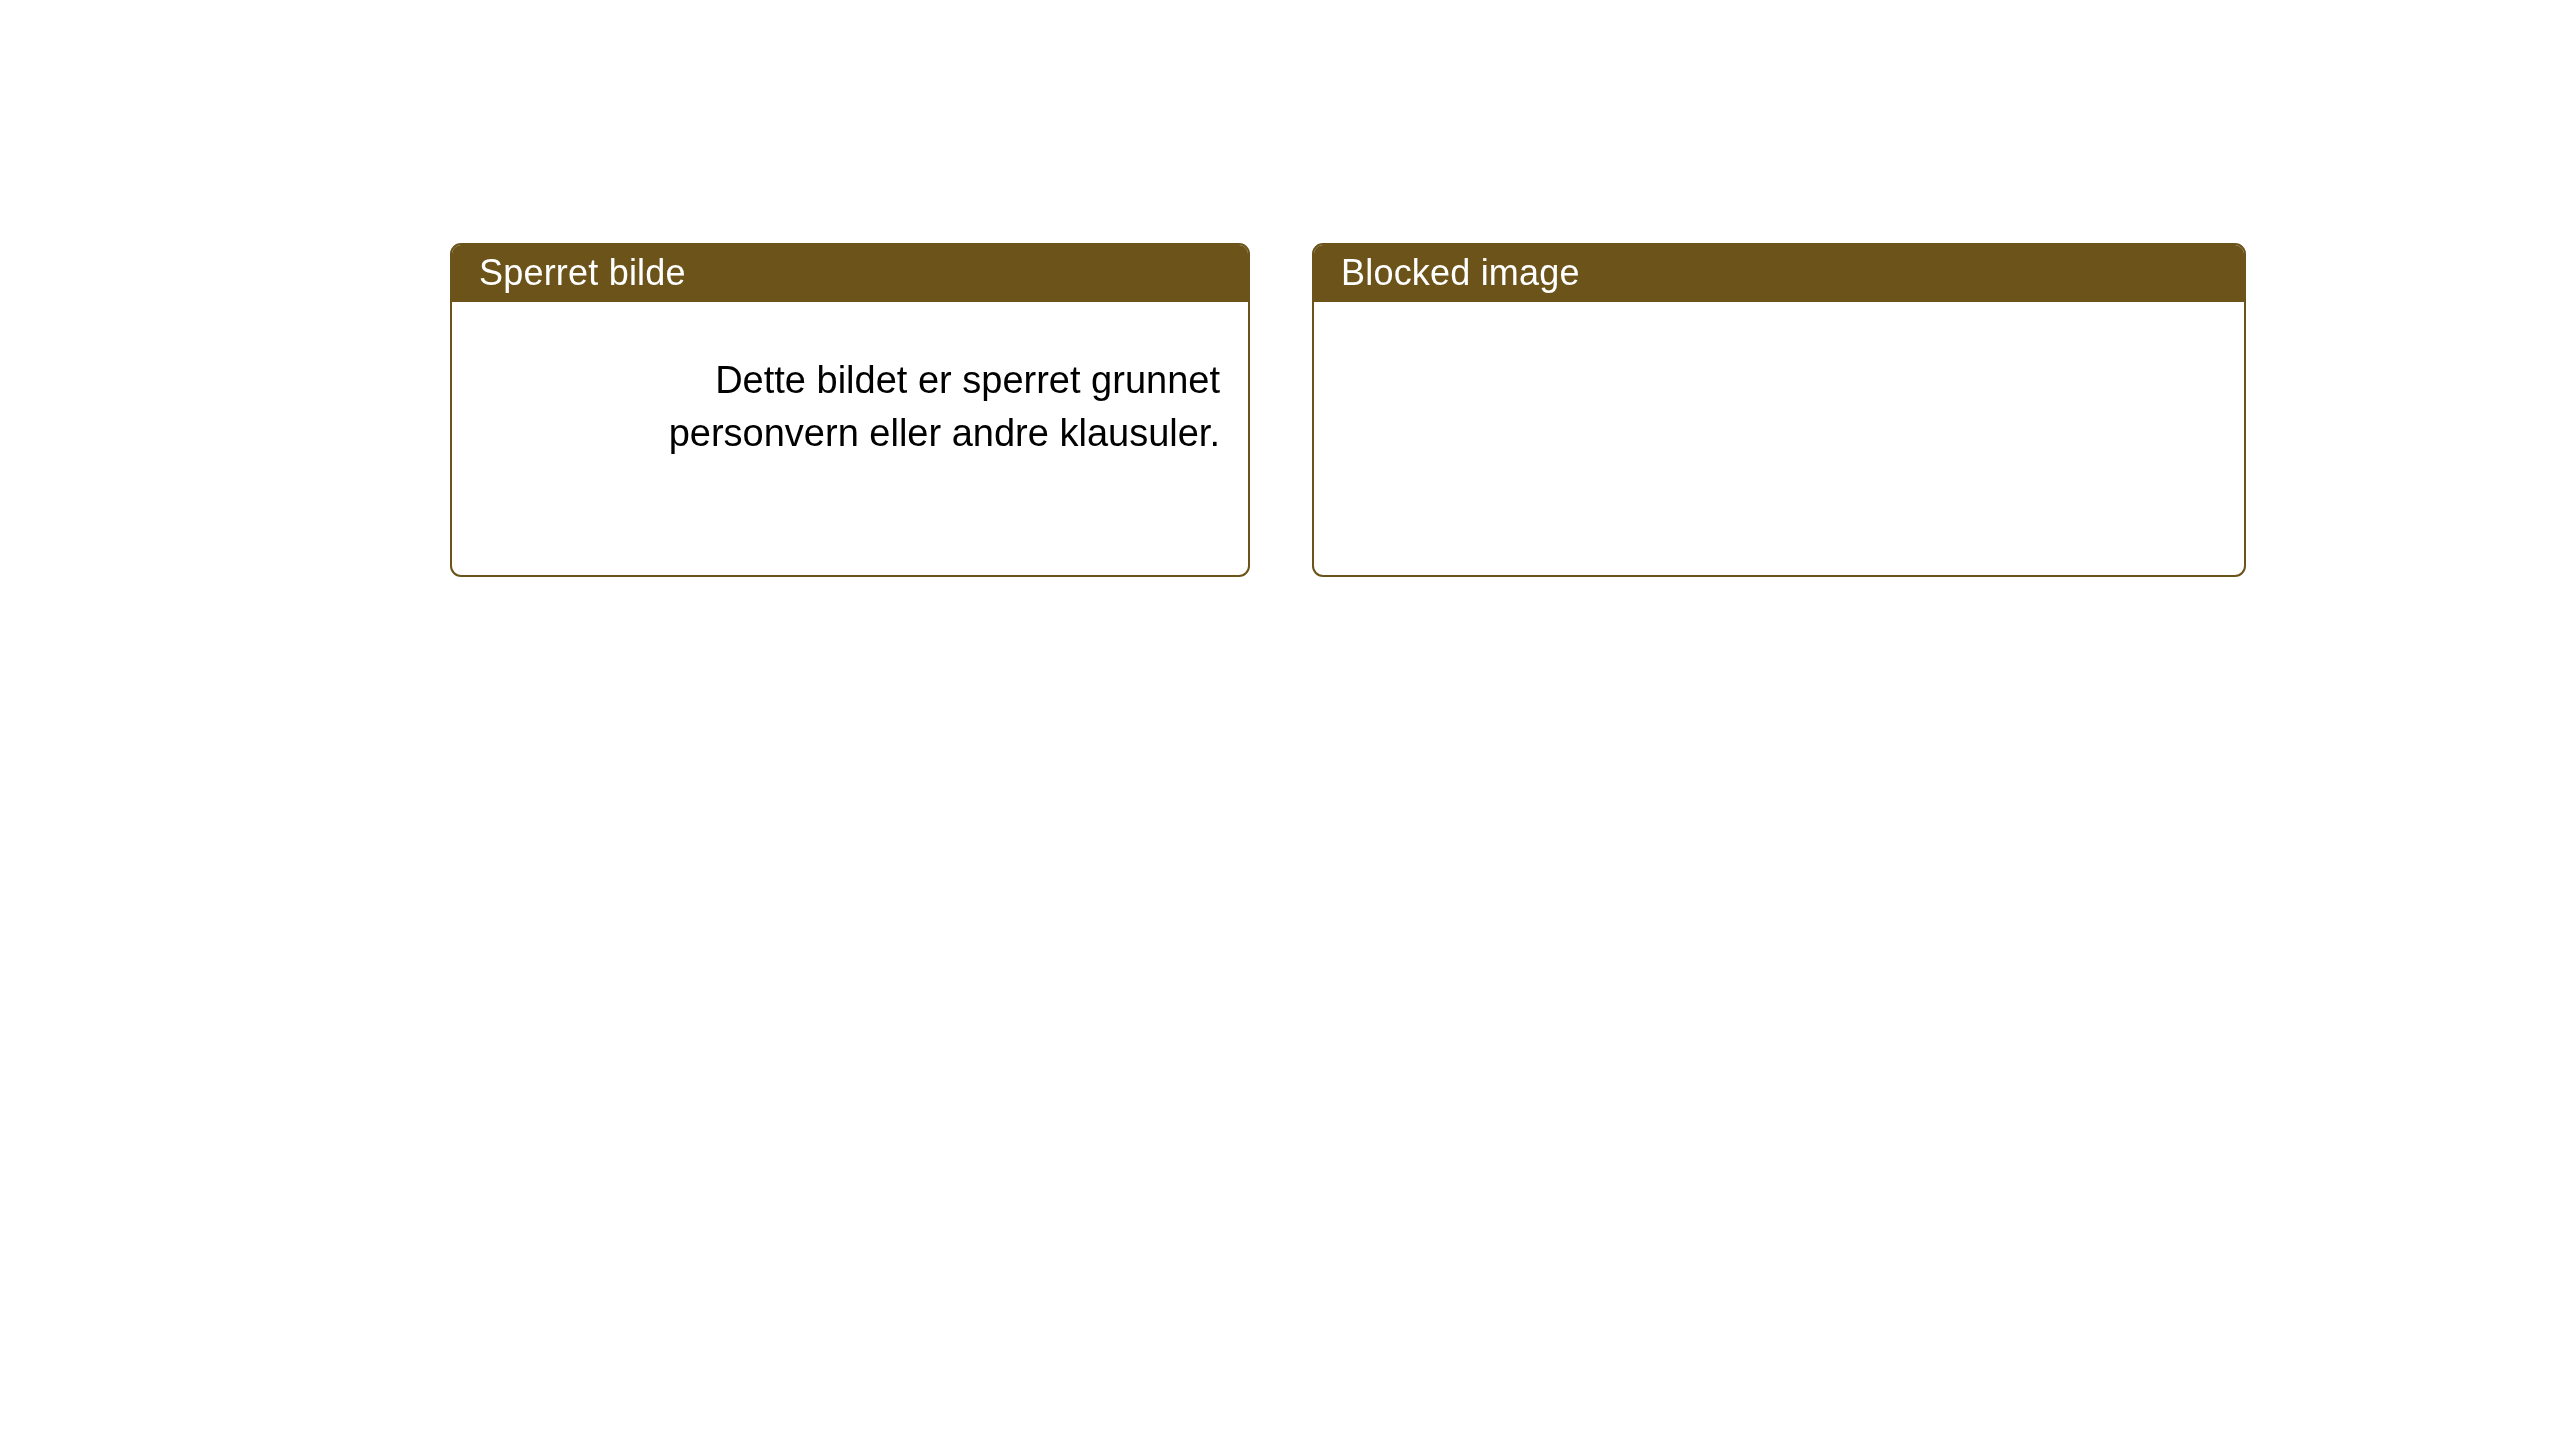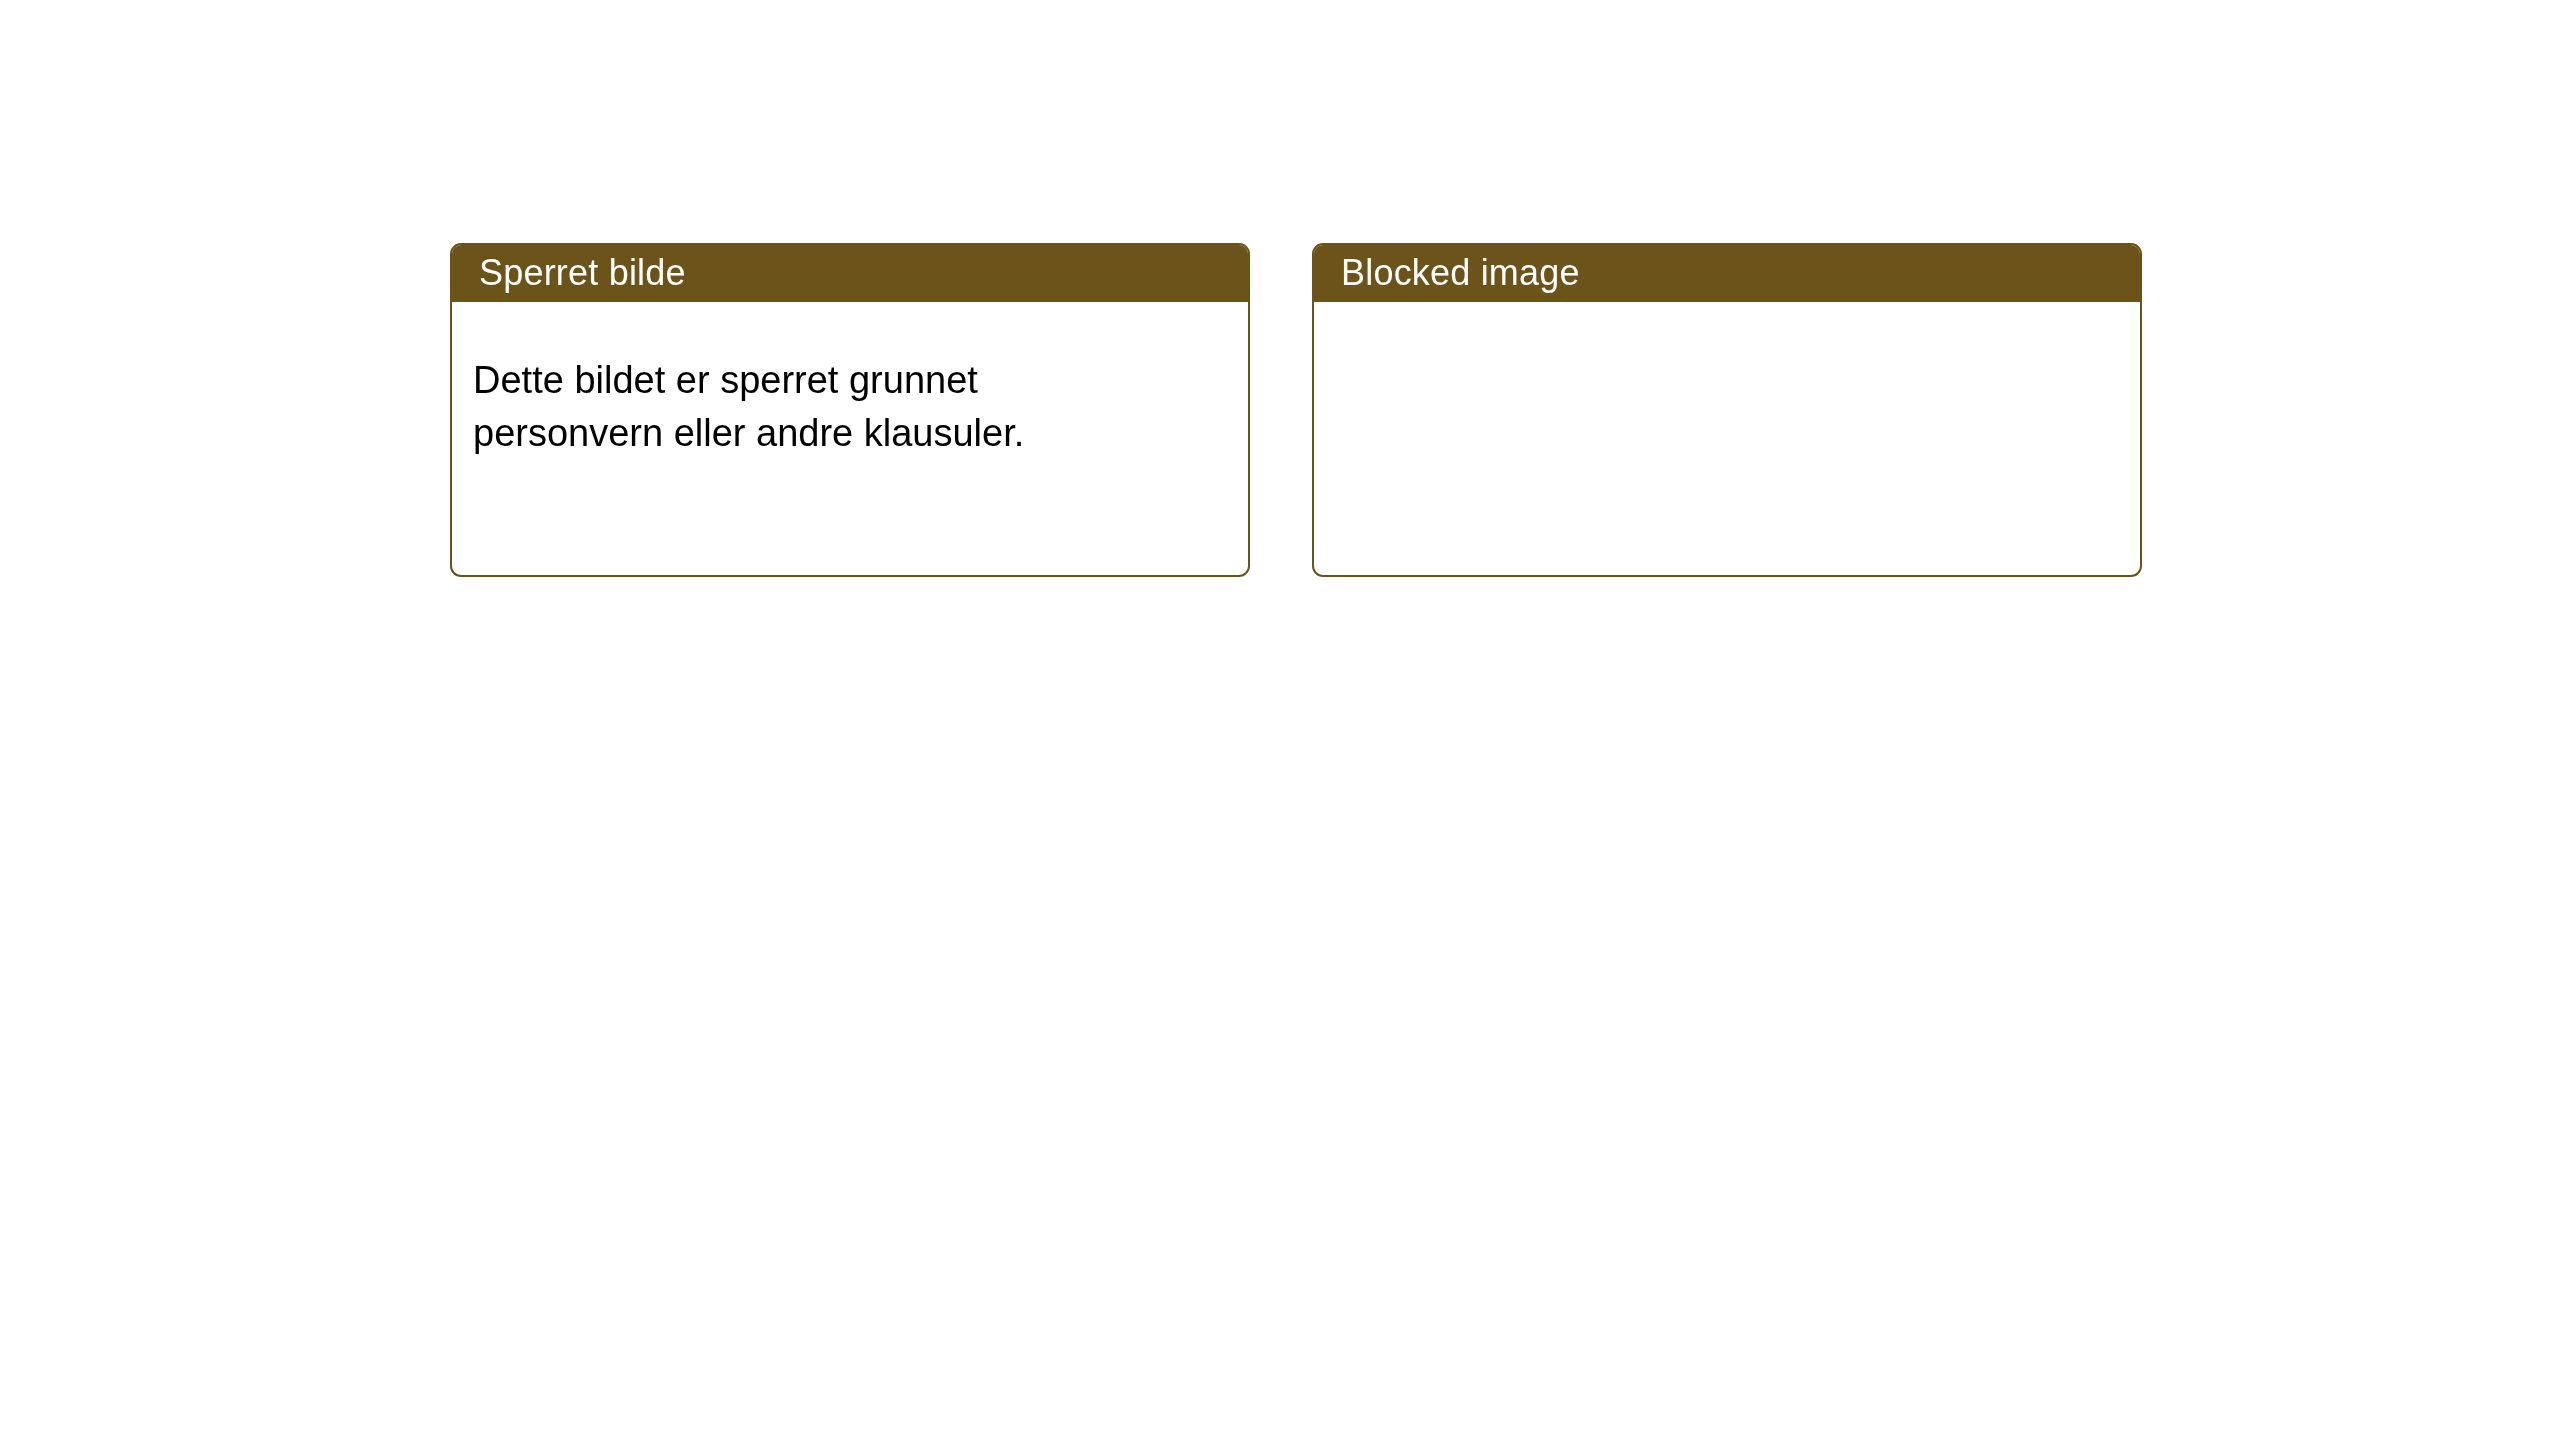--- a/index.html
+++ b/index.html
@@ -23,45 +23,46 @@
     border: 2px solid var(--border-color, #6b5319);
     border-radius: 11px;
     overflow: hidden;
   }
   .card--left {
     left: 450px;
     width: 800px;
   }
   .card--right {
     left: 1312px;
-    width: 830px;
+    width: 934px;
   }
   .card__header {
     box-sizing: border-box;
     height: 58px;
     margin: -1px -1px 16px -1px; 
     background: var(--header-bg, #6b5319);
     border-radius: 9px 9px 0 0;
     display: flex;
     align-items: center;
     padding: 0 28px;
   }
   .card__title {
     color: var(--header-text-color, #ffffff);
     font-size: 36px;
     line-height: 1;
     letter-spacing: 0.2px;
     white-space: nowrap;
   }
   .card__body {
-    padding: 36px 28px 0 21px;
+    padding: 36px 28px 0 28px;
     color: var(--body-text-color, #000000);
     font-size: 38px;
     line-height: 53px;
     white-space: pre-line;
+    text-align: right;
   }
 </style>
 </head>
 <body>
 
 <div class="card card--left">
   <div class="card__header">
     <span class="card__title">Sperret bilde</span>
   </div>
   <div class="card__body">Dette bildet er sperret grunnet

